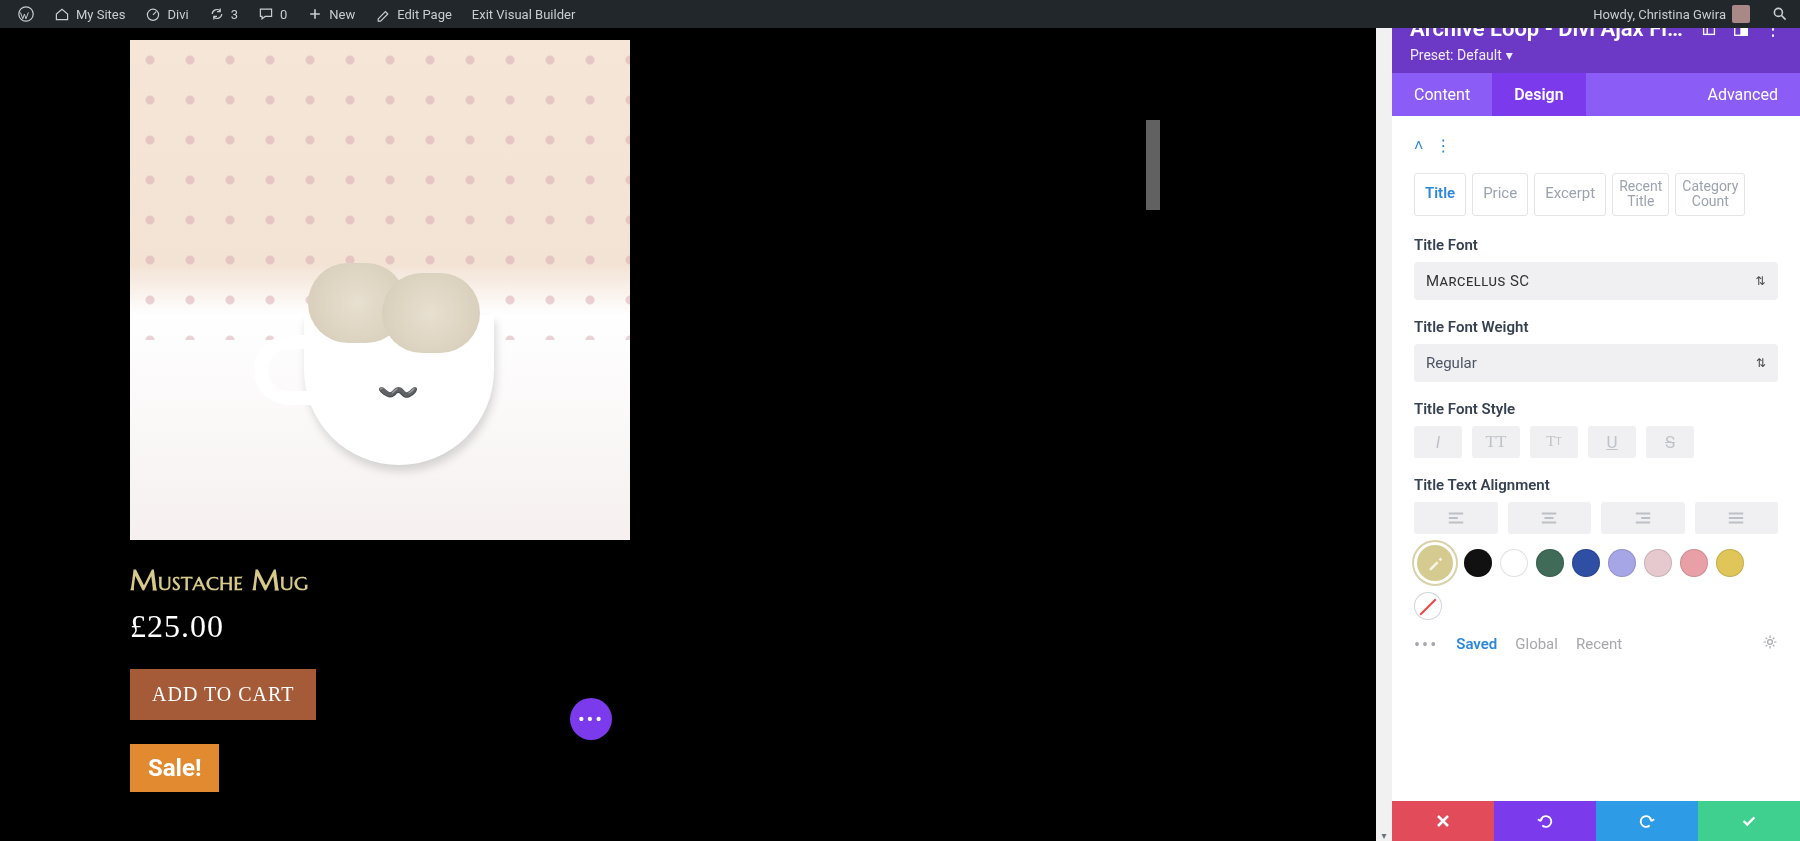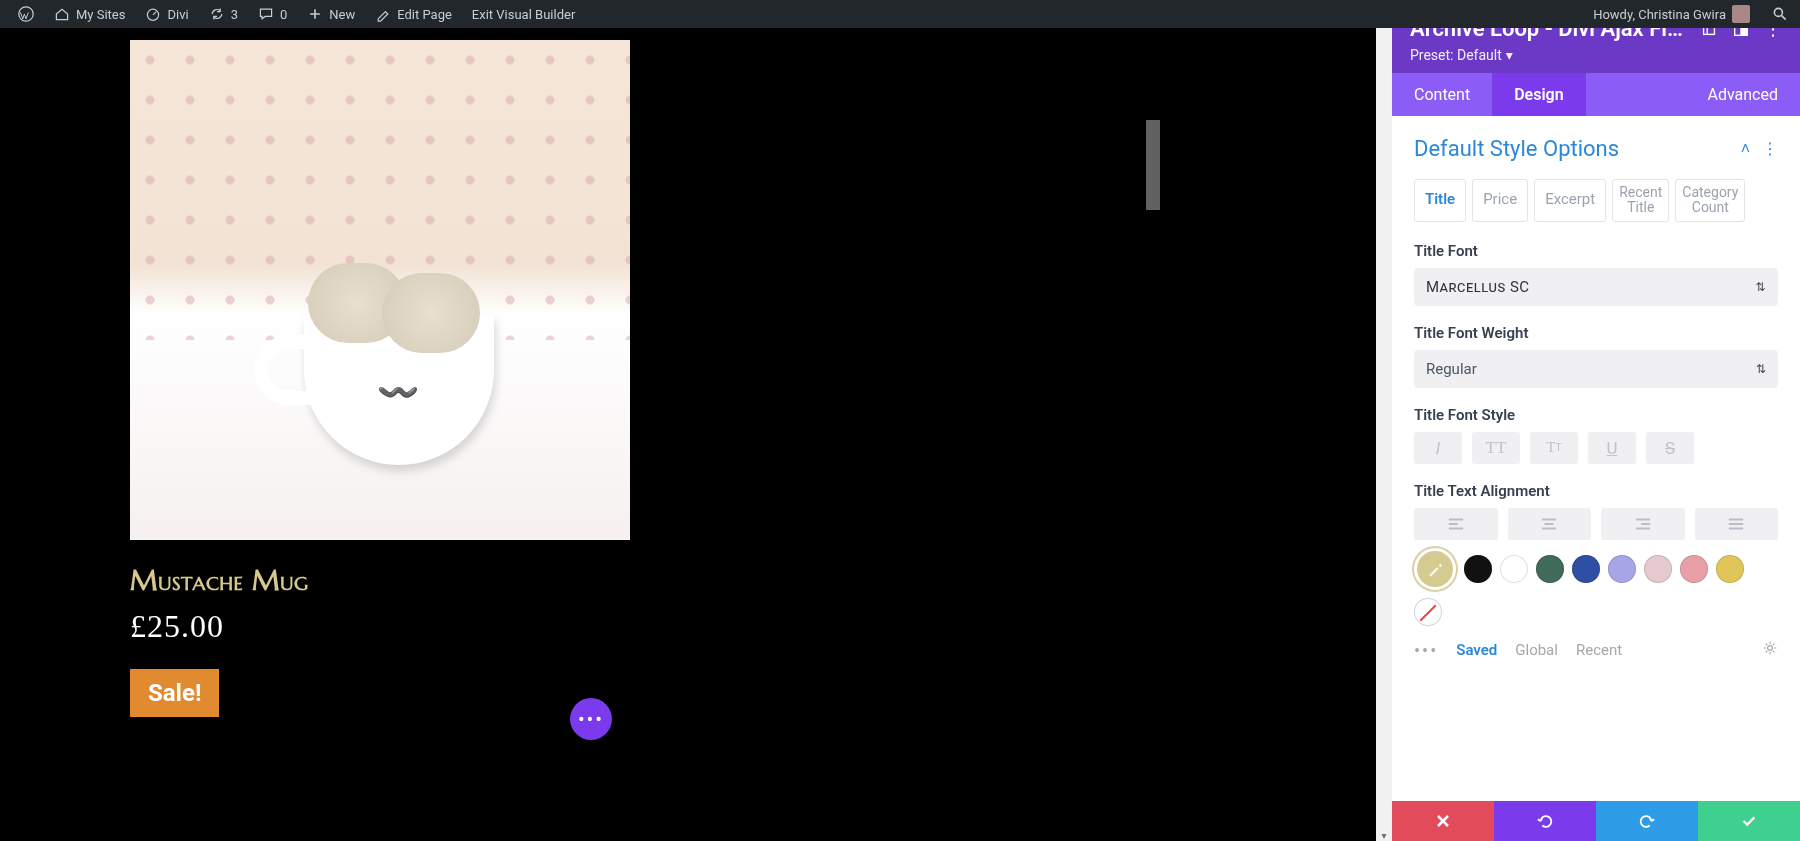--- a/index.html
+++ b/index.html
@@ -171,20 +171,21 @@
       <div class="pattern"></div>
       <div class="mug-body">
         <div class="mug-handle"></div>
         <div class="macaron mac-a"></div>
         <div class="macaron mac-b"></div>
         <div class="mustache">〰️</div>
       </div>
     </div>
     <h2 class="product-title">Mustache Mug</h2>
     <div class="product-price">£25.00</div>
+    <button class="add-cart">ADD TO CART</button>
     <div><span class="sale-badge">Sale!</span></div>
   </div>
   <div class="fab">
     <span>•••</span>
   </div>
 </div>
 
 <div class="drag-handle"></div>
 
 <div class="vscroll">
@@ -217,21 +218,20 @@
   </div>
 
   <div class="panel-tabs">
     <div class="ptab">Content</div>
     <div class="ptab active">Design</div>
     <div class="ptab" style="margin-left:auto">Advanced</div>
   </div>
 
   <div class="panel-body">
     <div class="section-title-row">
-      <div class="section-title">Default Style Options</div>
       <span class="chev">˄</span>
       <span class="dots">⋮</span>
     </div>
 
     <div class="subtabs">
       <div class="subtab active">Title</div>
       <div class="subtab">Price</div>
       <div class="subtab">Excerpt</div>
       <div class="subtab stack">
         <span>Recent</span>

